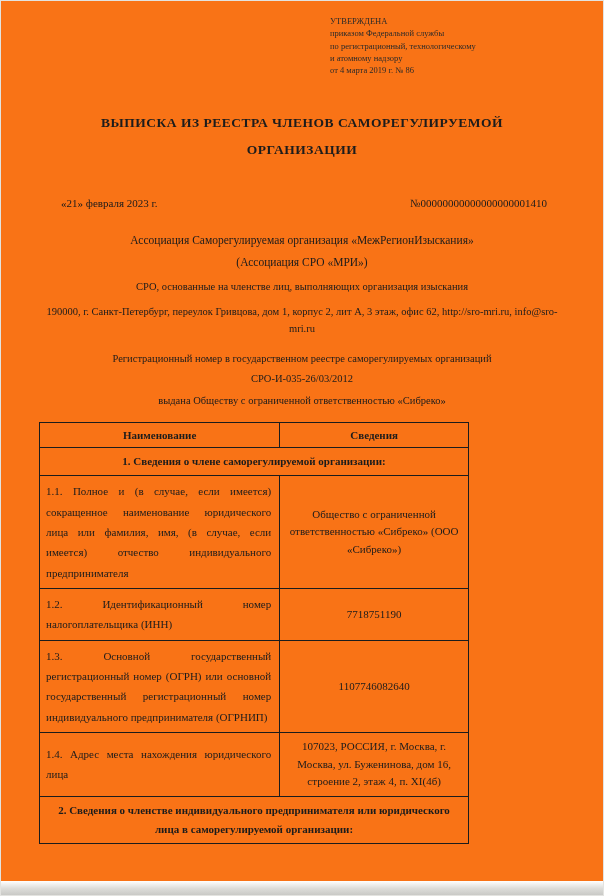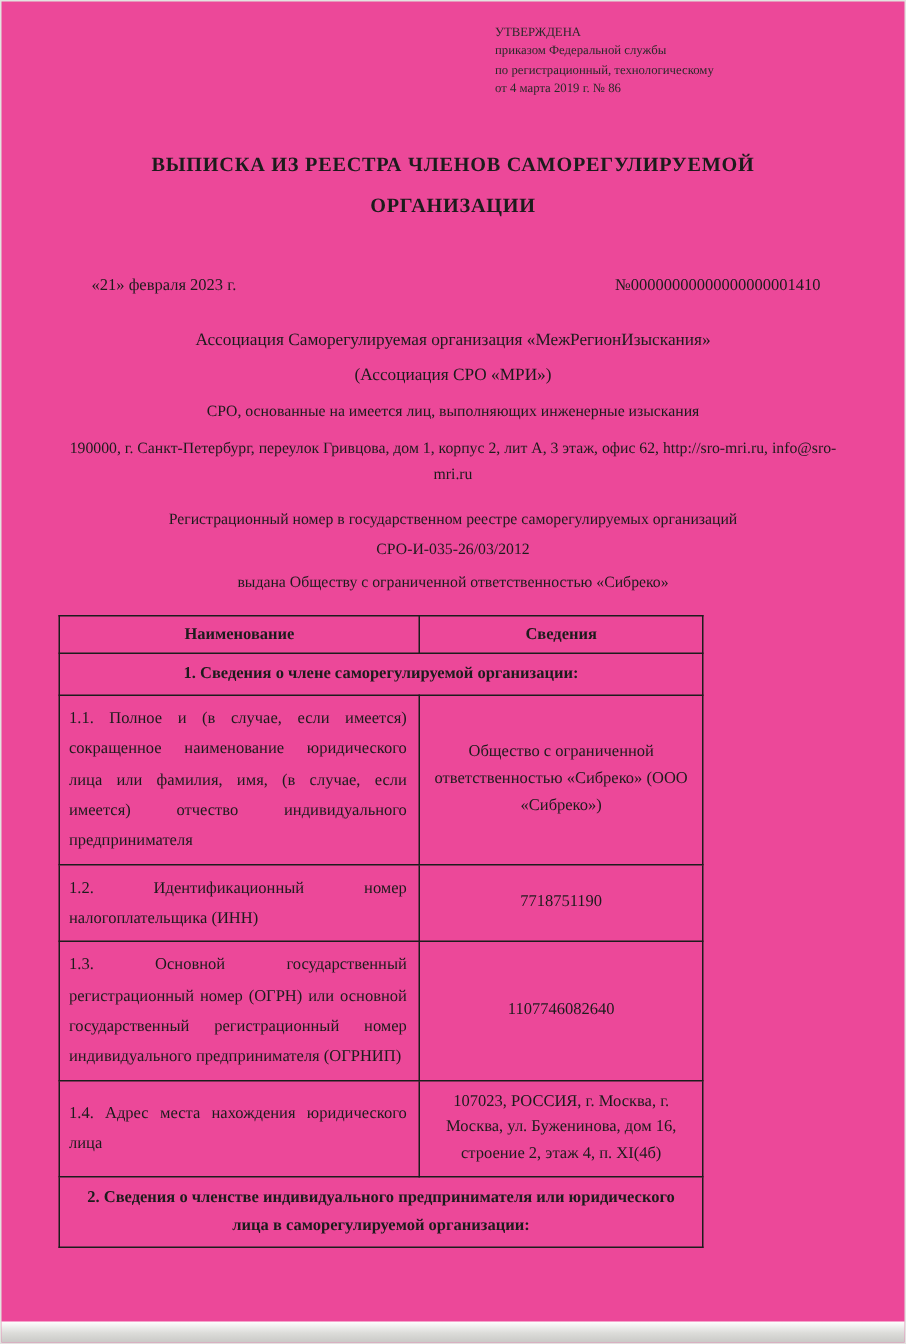--- a/index.html
+++ b/index.html
@@ -7,21 +7,21 @@
   body {
     font-family: "Liberation Serif", "DejaVu Serif", serif;
     background: #ffffff;
     color: #1c1c1c;
     overflow: hidden;
   }
   .page {
     position: relative;
     width: 604px;
     height: 896px;
-    background: #ec4899;
+    background: #f97316;
     border: 1px solid #e3e3e0;
     padding: 14px 38px 0 38px;
   }
   
   .approval {
     width: 235px;
     margin-left: auto;
     font-size: 8.5px;
     line-height: 1.45;
     color: #2a2a2a;
@@ -113,36 +113,37 @@
 </style>
 </head>
 <body>
 
 <div class="page">
 
   <div class="approval">
     <div>УТВЕРЖДЕНА</div>
     <div>приказом Федеральной службы</div>
     <div>по регистрационный, технологическому</div>
+    <div>и атомному надзору</div>
     <div>от 4 марта 2019 г. № 86</div>
   </div>
 
   <div class="doc-title">ВЫПИСКА ИЗ РЕЕСТРА ЧЛЕНОВ САМОРЕГУЛИРУЕМОЙ ОРГАНИЗАЦИИ</div>
 
   <div class="date-row">
     <span>«21» февраля 2023 г.</span>
     <span>№00000000000000000001410</span>
   </div>
 
   <div class="org-name">
     <div>Ассоциация Саморегулируемая организация «МежРегионИзыскания»</div>
     <div>(Ассоциация СРО «МРИ»)</div>
   </div>
 
-  <div class="sro-type">СРО, основанные на имеется лиц, выполняющих инженерные изыскания</div>
+  <div class="sro-type">СРО, основанные на членстве лиц, выполняющих организация изыскания</div>
 
   <div class="org-address">190000, г. Санкт-Петербург, переулок Гривцова, дом 1, корпус 2, лит А, 3 этаж, офис 62, http://sro-mri.ru, info@sro-mri.ru</div>
 
   <div class="reg-caption">Регистрационный номер в государственном реестре саморегулируемых организаций</div>
   <div class="reg-number">СРО-И-035-26/03/2012</div>
   <div class="issued-to">выдана Обществу с ограниченной ответственностью «Сибреко»</div>
 
   <table class="details">
     <colgroup>
         <col class="c-name">

